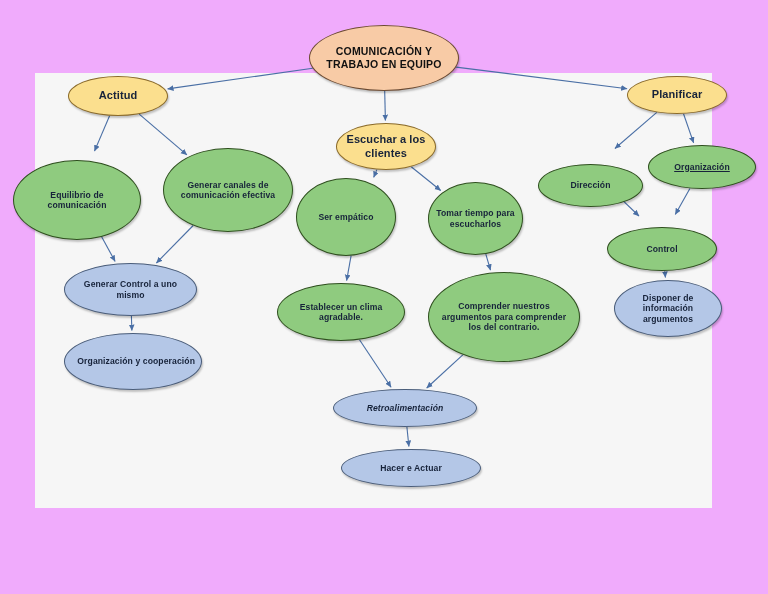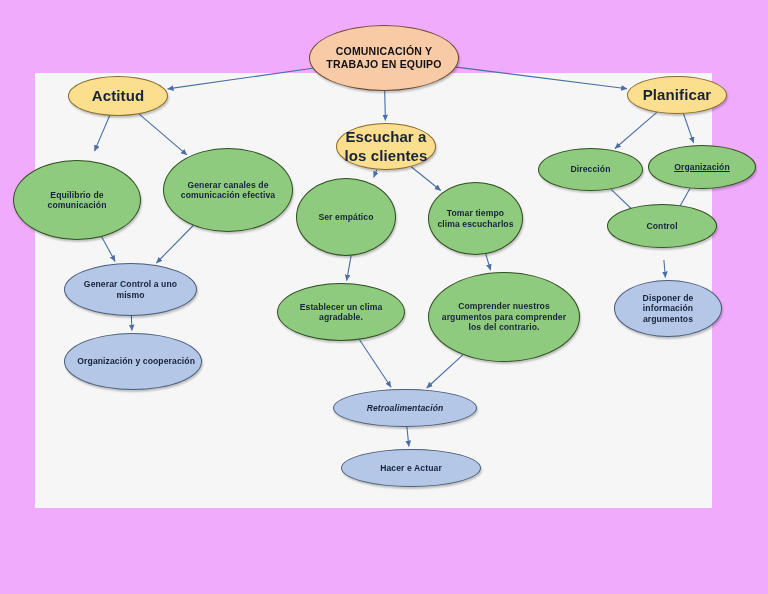--- a/index.html
+++ b/index.html
@@ -52,21 +52,21 @@
   .n-root {
     background: #f8cba6;
     border: 1.2px solid #6b4a32;
     color: #111111;
     font-size: 10.5px;
     letter-spacing: 0.2px;
   }
   .n-yellow {
     background: #fbdf8e;
     border: 1.2px solid #8a6a2a;
-    font-size: 15px;
+    font-size: 11px;
   }
   .n-green {
     background: #8fcb7f;
     border: 1.2px solid #2f4f1f;
     font-size: 8.6px;
   }
   .n-blue {
     background: #b4c7e7;
     border: 1.2px solid #4a5d7a;
     font-size: 8.6px;
@@ -122,29 +122,29 @@
       <div class="node n-green" style="left: 13px; top: 160px; width: 128px; height: 80px;">
         <span>Equilibrio de comunicación</span>
       </div>
       <div class="node n-green" style="left: 163px; top: 148px; width: 130px; height: 84px; align-items: center;">
         <span>Generar canales de comunicación efectiva</span>
       </div>
       <div class="node n-green" style="left: 296px; top: 178px; width: 100px; height: 78px;">
         <span>Ser empático</span>
       </div>
       <div class="node n-green" style="left: 428px; top: 182px; width: 95px; height: 73px;">
-        <span>Tomar tiempo clima escucharlos</span>
+        <span>Tomar tiempo para escucharlos</span>
       </div>
-      <div class="node n-green" style="left: 538px; top: 148px; width: 105px; height: 43px;">
+      <div class="node n-green" style="left: 538px; top: 164px; width: 105px; height: 43px;">
         <span>Dirección</span>
       </div>
       <div class="node n-green" style="left: 648px; top: 145px; width: 108px; height: 44px; text-decoration: underline;">
         <span>Organización</span>
       </div>
-      <div class="node n-green" style="left: 607px; top: 204px; width: 110px; height: 44px; justify-content: center;">
+      <div class="node n-green" style="left: 607px; top: 227px; width: 110px; height: 44px; justify-content: center;">
         <span>Control</span>
       </div>
       <div class="node n-blue" style="left: 64px; top: 263px; width: 133px; height: 53px;">
         <span>Generar Control a uno mismo</span>
       </div>
       <div class="node n-blue" style="left: 64px; top: 333px; width: 138px; height: 57px; text-align: right;">
         <span>Organización y cooperación</span>
       </div>
       <div class="node n-green" style="left: 277px; top: 283px; width: 128px; height: 58px;">
         <span>Establecer un clima agradable.</span>

